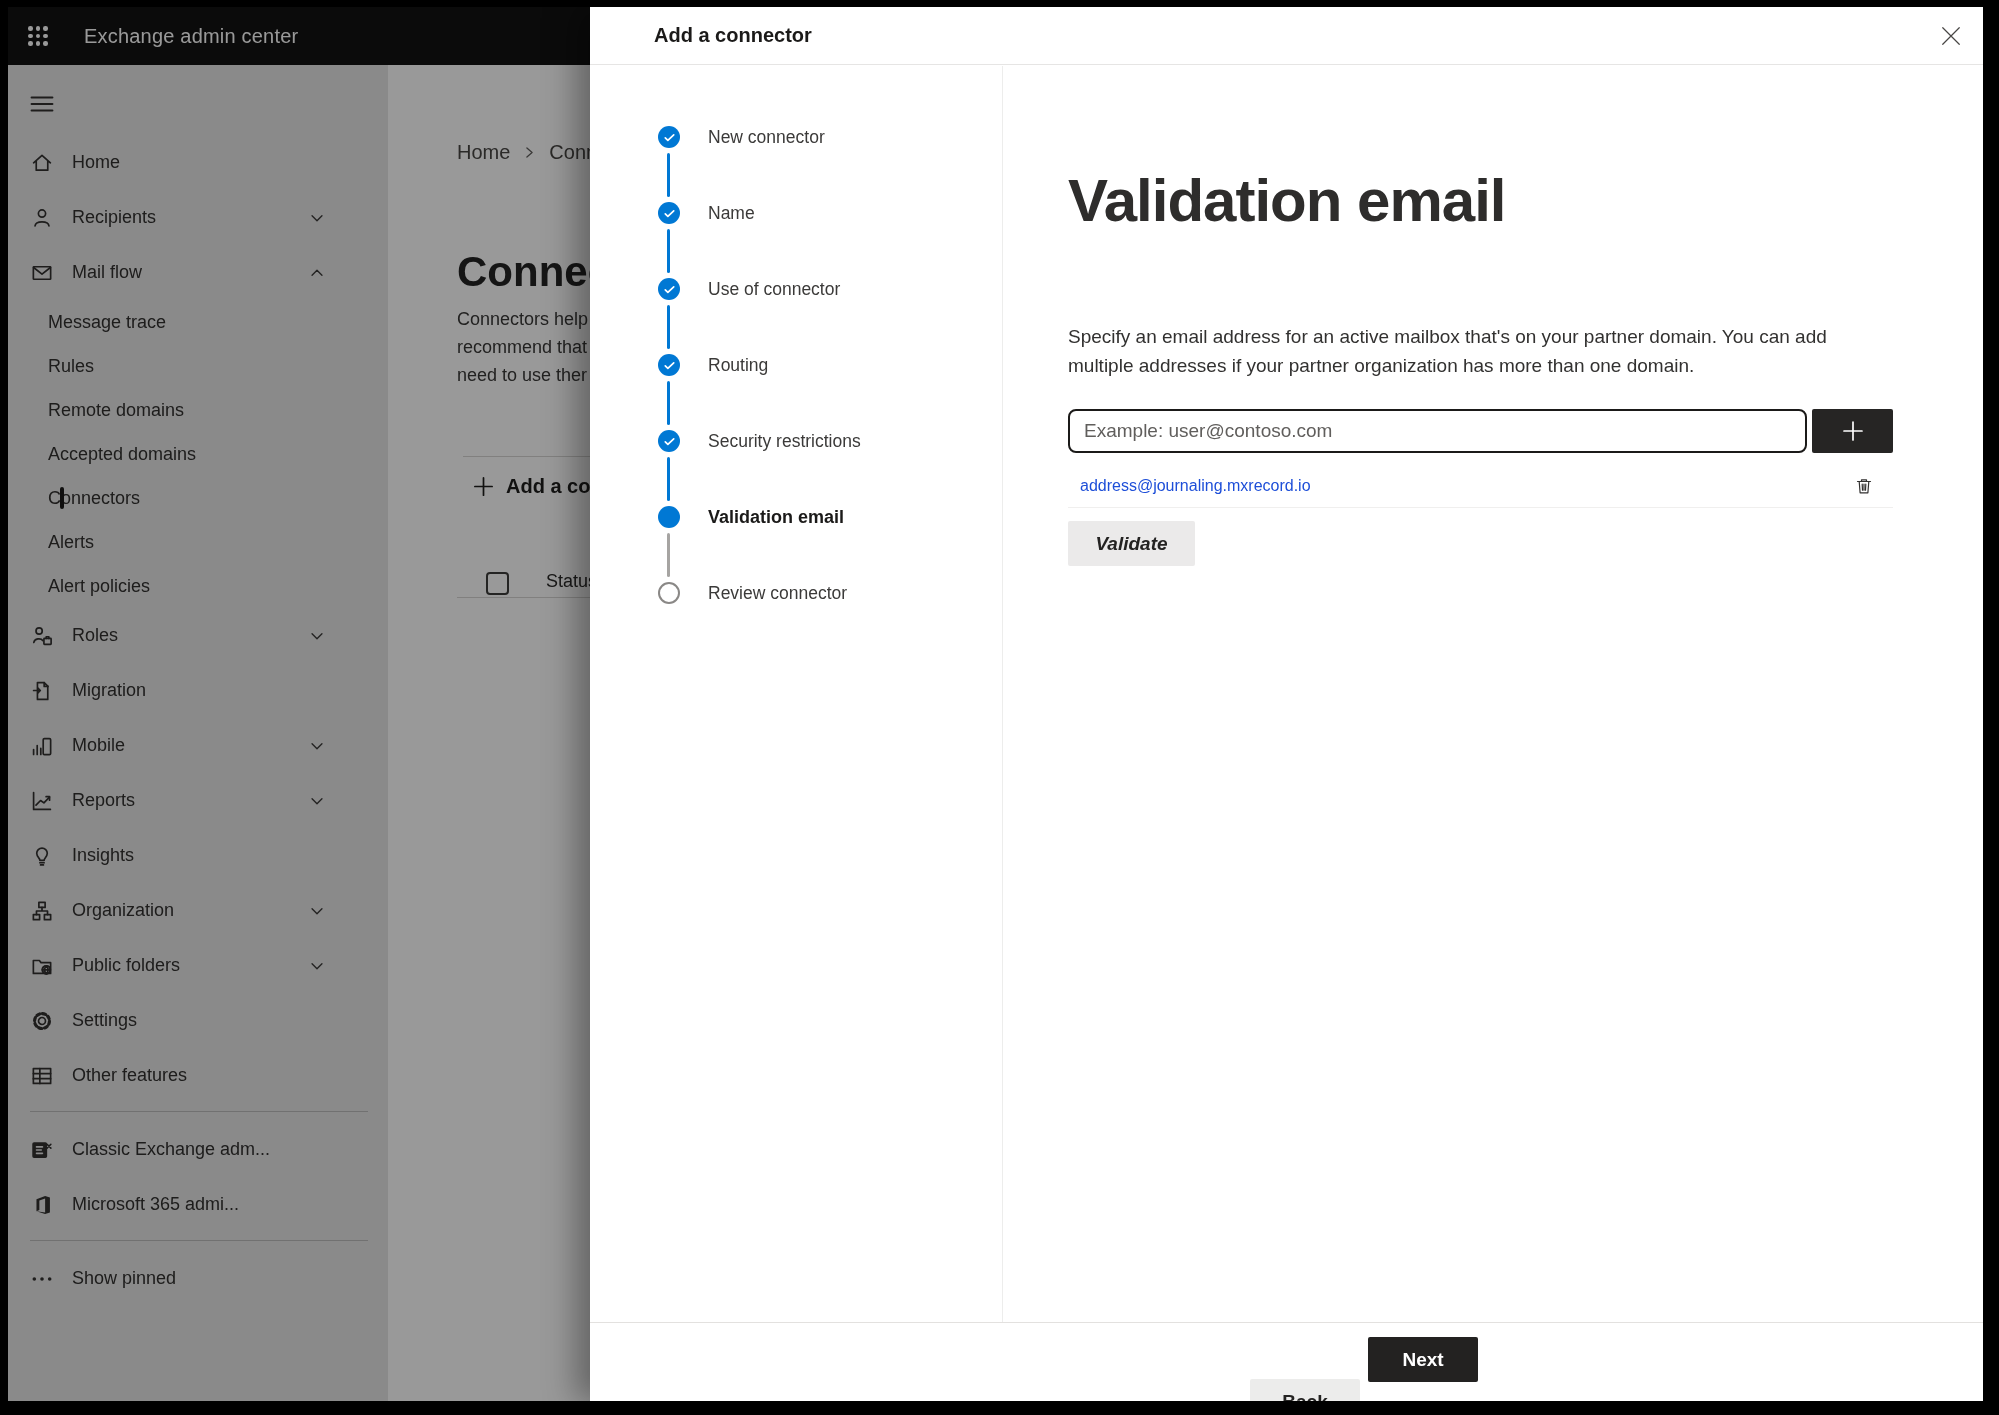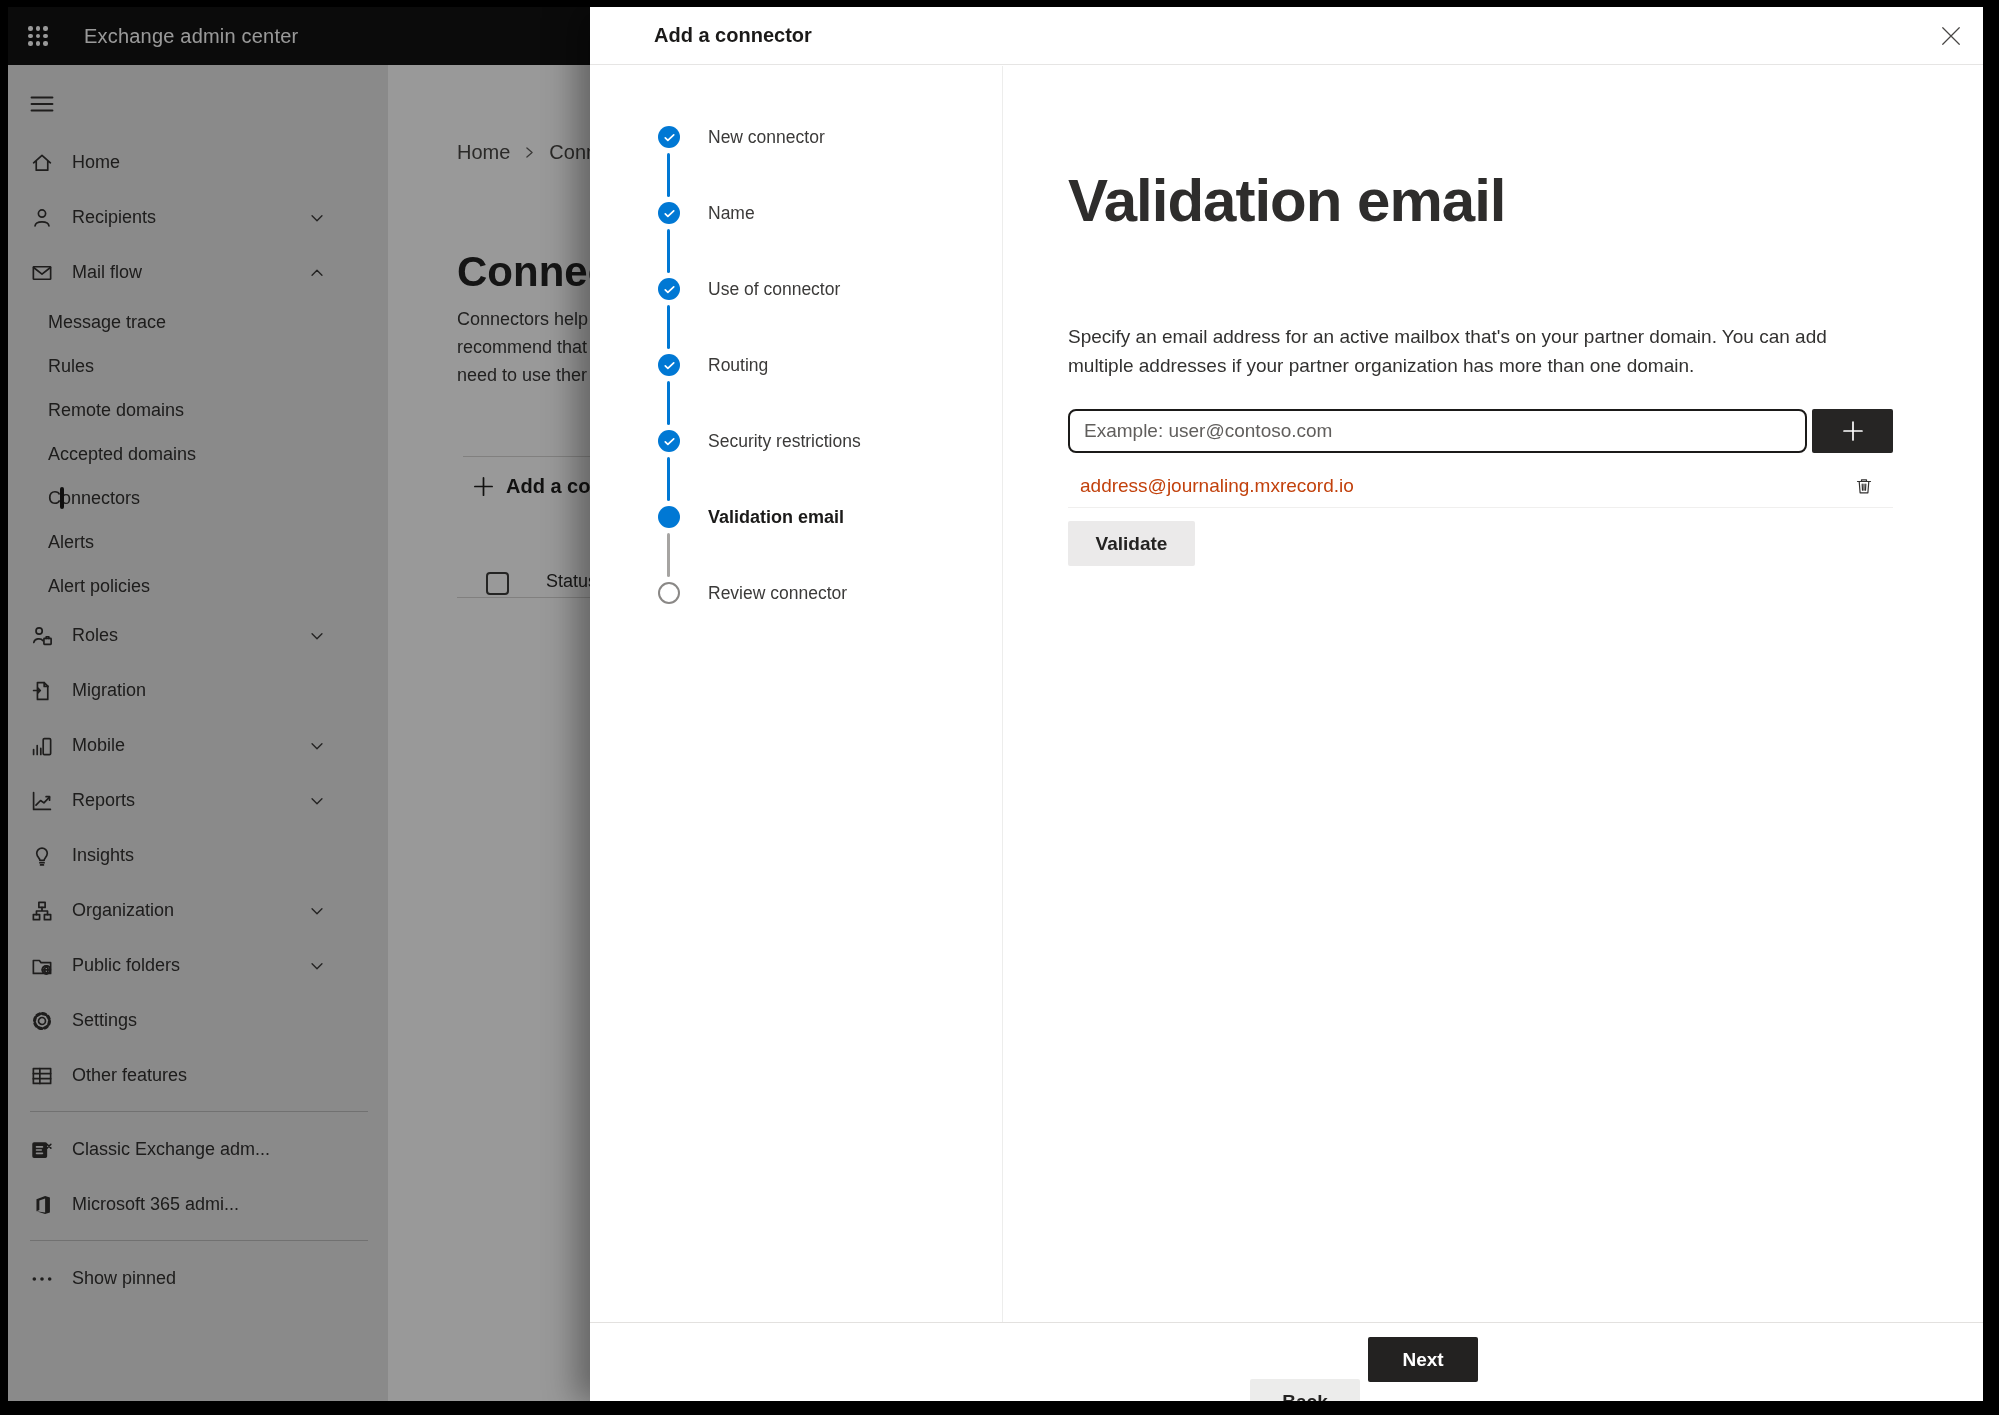--- a/index.html
+++ b/index.html
@@ -67,23 +67,23 @@
   
   .step-content{position:relative;flex:1;}
   .content-heading{position:absolute;left:65px;top:100px;margin:0;font-size:60px;font-weight:700;letter-spacing:-1px;color:#2e2d2c;white-space:nowrap;}
   .content-desc{position:absolute;left:65px;top:256px;font-size:19px;line-height:29px;color:#323130;}
   .input-row{position:absolute;left:65px;top:343px;display:flex;align-items:stretch;}
   .email-input{width:739px;height:44px;border:2px solid #1b1a19;border-radius:8px;padding:0 14px;font-size:19px;color:#323130;outline:none;background:#fff;}
   .email-input::placeholder{color:#605e5c;}
   .add-email-btn{width:81px;height:44px;margin-left:5px;border:none;border-radius:2px;background:#262524;color:#fff;cursor:pointer;display:flex;align-items:center;justify-content:center;padding:0;}
   .add-email-btn svg{width:24px;height:24px;}
   .addr-row{position:absolute;left:65px;top:398px;width:825px;height:44px;border-bottom:1px solid #f0efee;display:flex;align-items:center;}
-  .addr-text{margin-left:12px;font-size:19px;color:#c2410c;}
+  .addr-text{margin-left:12px;font-size:16px;color:#1d4ed8;}
   .addr-delete{margin-left:auto;margin-right:16px;width:26px;height:26px;border:none;background:transparent;color:#323130;cursor:pointer;padding:3px;}
-  .validate-btn{position:absolute;left:65px;top:455px;width:127px;height:45px;border:none;border-radius:2px;background:#ebeaea;color:#242322;font-size:19px;font-weight:700;cursor:pointer;}
+  .validate-btn{position:absolute;left:65px;top:455px;width:127px;height:45px;border:none;border-radius:2px;background:#ebeaea;color:#242322;font-size:19px;font-weight:700;cursor:pointer;font-style:italic;}
 
   
   .dlg-footer{position:absolute;left:0;right:0;bottom:0;height:79px;border-top:1px solid #e3e1df;background:#fff;}
   .back-btn{position:absolute;left:660px;top:14px;width:110px;height:45px;border:none;border-radius:2px;background:#ececeb;color:#242322;font-size:19px;font-weight:700;cursor:pointer;margin-top:42px;}
   .next-btn{position:absolute;left:778px;top:14px;width:110px;height:45px;border:none;border-radius:2px;background:#232221;color:#ffffff;font-size:19px;font-weight:700;cursor:pointer;}
 
   svg{display:block;}
 </style>
 </head>
 <body>

